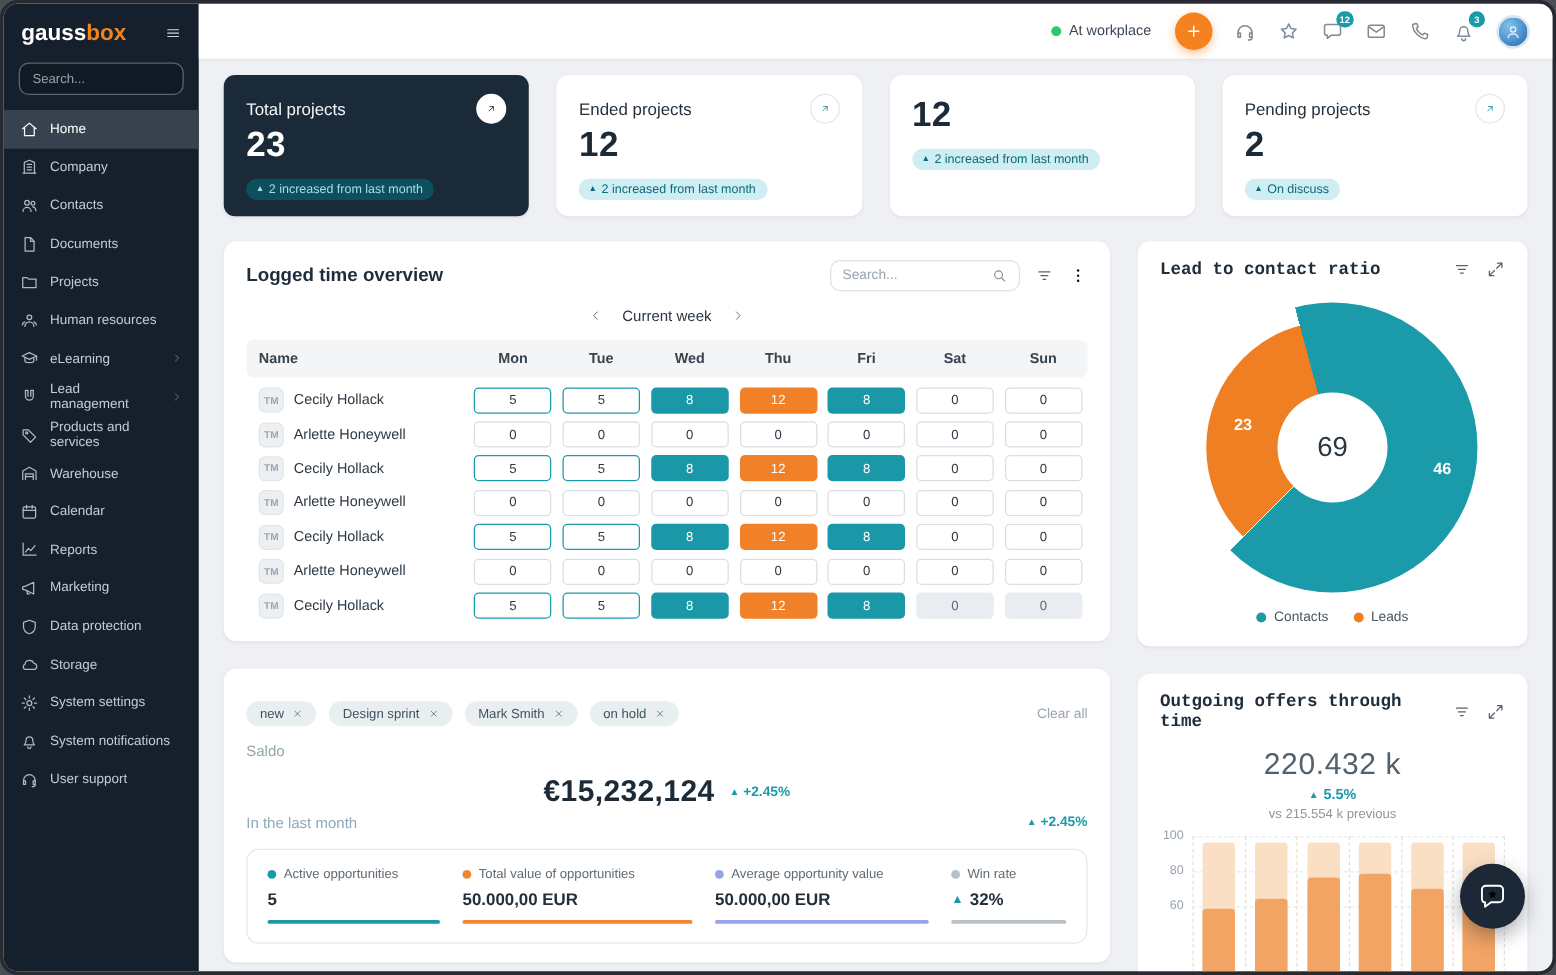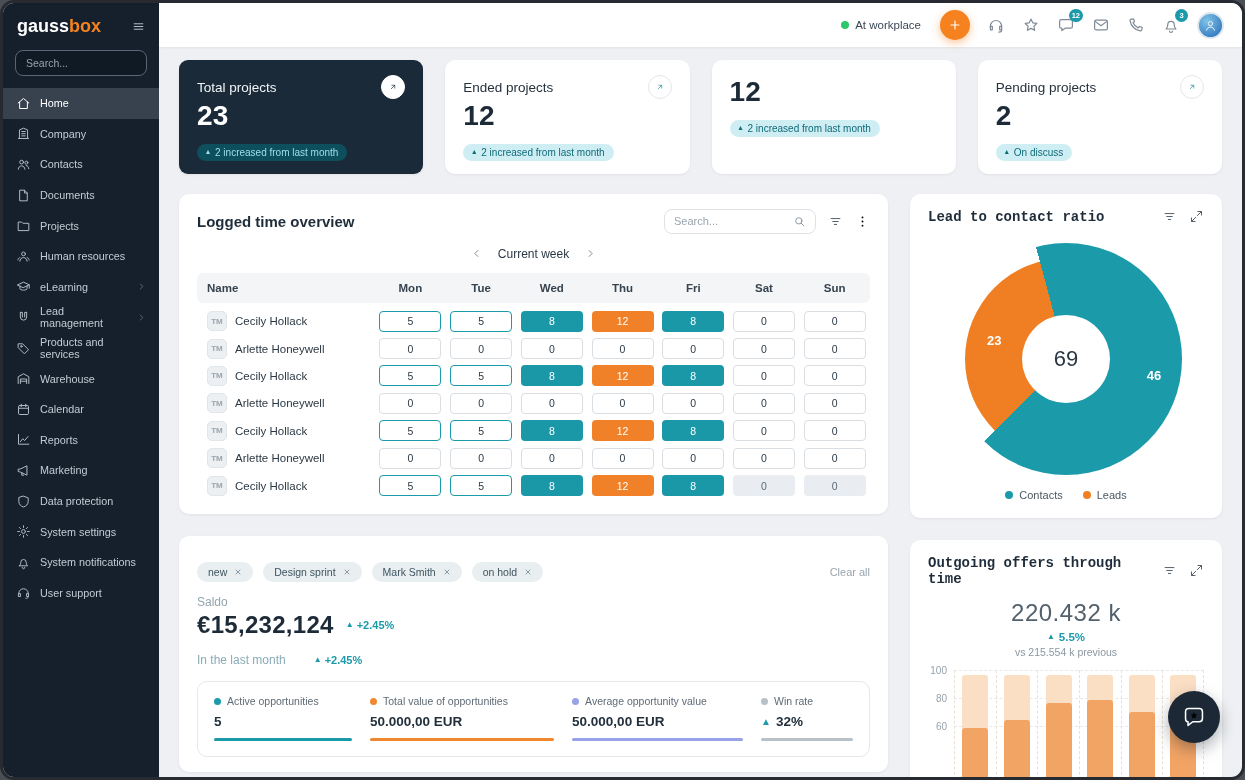--- a/index.html
+++ b/index.html
@@ -123,24 +123,24 @@
   .legend-dot { width:8px; height:8px; border-radius:50%; }
 
   
   .chips-row { display:flex; align-items:center; gap:10px; margin-top:11px; }
   .chip { display:inline-flex; align-items:center; gap:7px; background:#e9eef0; color:#3d5560;
     font-size:10.5px; padding:4px 11px; border-radius:13px; cursor:pointer; }
   .chip-x { display:flex; cursor:pointer; }
   .chip-x svg { width:8px; height:8px; stroke:#55707c; stroke-width:2; }
   .clear-all { margin-left:auto; font-size:11px; color:#9aa5ae; cursor:pointer; }
   .saldo-label { margin-top:13px; font-size:12px; color:#93a5ae; }
-  .saldo-row { display:flex; align-items:center; gap:12px; margin-top:2px; }
+  .saldo-row { display:flex; align-items:center; gap:12px; margin-top:12px;justify-content:center; }
   .saldo-value { font-size:24px; font-weight:bold; color:#1d2b38; letter-spacing:.3px; }
   .delta { color:#1b9aaa; font-size:11px; font-weight:bold; display:inline-flex; align-items:center; gap:3px; }
-  .period-row { display:flex; align-items:center; gap:28px; margin-top:14px; font-size:12px; color:#8aabb8; }
+  .period-row { display:flex; align-items:center; gap:28px; margin-top:3px; font-size:12px; color:#8aabb8;justify-content:space-between; }
   .opp-stats { border:1px solid #e4e8eb; border-radius:10px; margin-top:14px; padding:13px 16px 15px;
     display:grid; grid-template-columns:1.05fr 1.4fr 1.3fr .7fr; gap:18px; }
   .os-label { display:flex; align-items:center; gap:6px; font-size:10.5px; color:#5f6b75; }
   .os-dot { width:7px; height:7px; border-radius:50%; flex-shrink:0; }
   .os-value { font-size:13.5px; font-weight:bold; color:#23303c; margin:7px 0 9px;
     display:flex; align-items:center; gap:5px; }
   .os-bar { height:3px; border-radius:2px; }
 
   
   .offers-center { text-align:center; margin-top:12px; }
@@ -327,20 +327,29 @@
     <span class="nav-label">Marketing</span>
 
   </div>
   <div class="nav-item">
     <span class="nav-icon">
             <svg viewBox="0 0 24 24" fill="none" stroke="currentColor" stroke-width="1.6" stroke-linecap="round" stroke-linejoin="round">
               <path d="M12 3.5 19.5 6.2v5.6c0 4.6-3.1 7.7-7.5 9-4.4-1.3-7.5-4.4-7.5-9V6.2z"></path>
             </svg>
           </span>
     <span class="nav-label">Data protection</span>
+
+  </div>
+  <div class="nav-item">
+    <span class="nav-icon">
+            <svg viewBox="0 0 24 24" fill="none" stroke="currentColor" stroke-width="1.6" stroke-linecap="round" stroke-linejoin="round">
+              <path d="M7 18.5h10.3a3.9 3.9 0 0 0 .5-7.8A6 6 0 0 0 6.3 12 3.4 3.4 0 0 0 7 18.5z"></path>
+            </svg>
+          </span>
+    <span class="nav-label">Storage</span>
 
   </div>
   <div class="nav-item">
     <span class="nav-icon">
             <svg viewBox="0 0 24 24" fill="none" stroke="currentColor" stroke-width="1.6" stroke-linecap="round" stroke-linejoin="round">
               <circle cx="12" cy="12" r="3.1"></circle>
               <path d="M12 2.8v2.7M12 18.5v2.7M2.8 12h2.7M18.5 12h2.7M5.5 5.5l1.9 1.9M16.6 16.6l1.9 1.9M18.5 5.5l-1.9 1.9M7.4 16.6l-1.9 1.9"></path>
             </svg>
           </span>
     <span class="nav-label">System settings</span>

